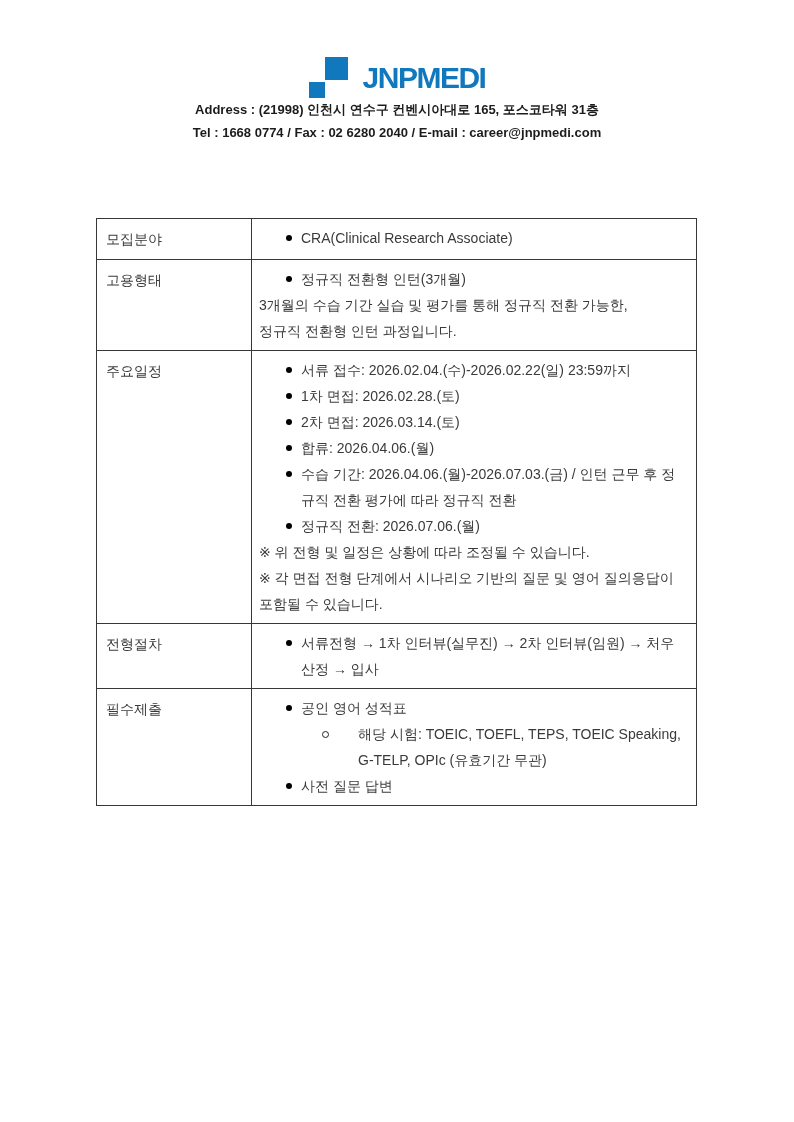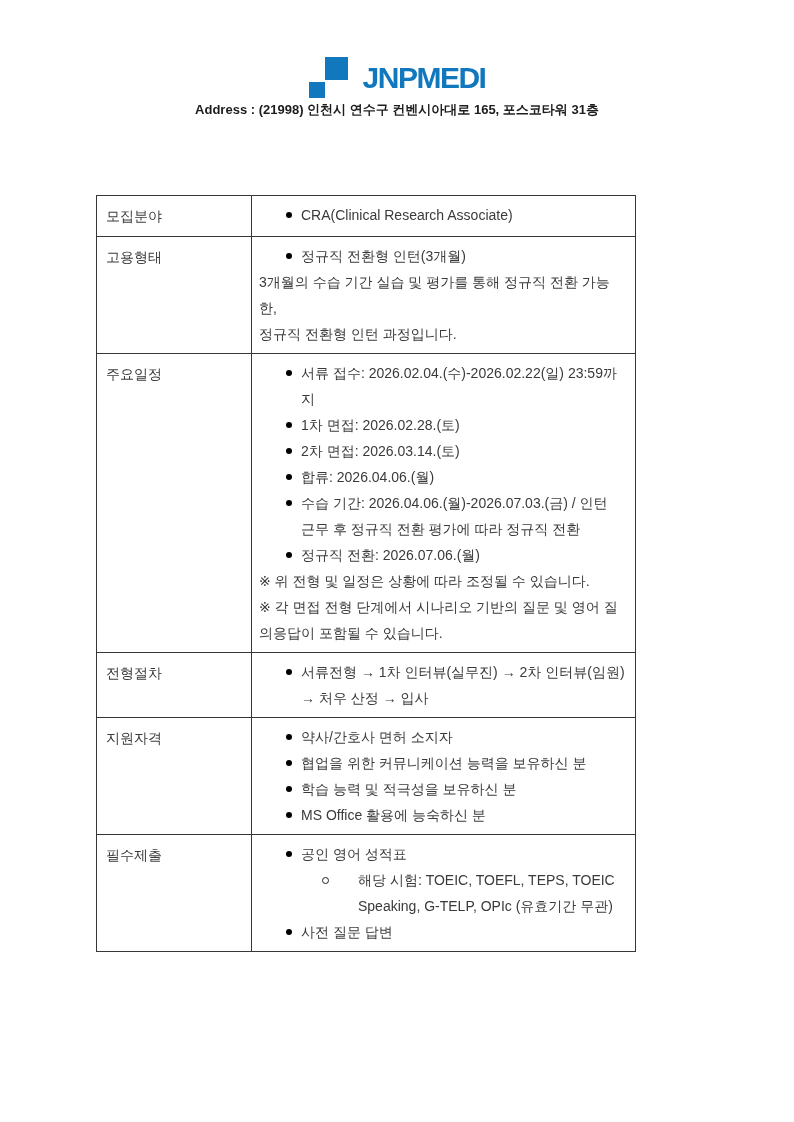--- a/index.html
+++ b/index.html
@@ -21,21 +21,21 @@
     font-size:30px; font-weight:bold; color:var(--accent,#1278bd);
     letter-spacing:-1.5px; line-height:1;
   }
   .address {
     text-align:center; font-size:13px; font-weight:bold;
     color:#1c1c1c; line-height:23px;
   }
   
   .job-table {
     border-collapse:collapse; table-layout:fixed;
-    width:540px; margin:74px 0 0 96px;
+    width:601px; margin:74px 0 0 96px;
     font-size:14px; color:#3a3a3a;
   }
   .job-table td { border:1.5px solid #373737; vertical-align:top; }
   .label-cell { width:155px; padding:7px 6px 7px 9px; line-height:26px; }
   .content-cell { padding:6px 10px 6px 7px; }
   .item { position:relative; line-height:26px; }
   .item.bullet { padding-left:42px; }
   .item.bullet::before {
     content:""; position:absolute; left:27px; top:10px;
     width:6px; height:6px; border-radius:50%; background:#000;
@@ -58,20 +58,21 @@
   <div class="logo-row">
     <div class="logo-mark">
       <div class="sq-large"></div>
       <div class="sq-small"></div>
     </div>
     <div class="logo-text">JNPMEDI</div>
   </div>
 
   <div class="address">
     <div>Address : (21998) 인천시 연수구 컨벤시아대로 165, 포스코타워 31층</div>
+    <div>Tel : 1668 0774 / Fax : 02 6280 2040 / E-mail : career@jnpmedi.com</div>
   </div>
 
   <table class="job-table">
     <tbody>
         <tr>
           <td class="label-cell">모집분야</td>
           <td class="content-cell">
             <div class="item bullet">CRA(Clinical Research Associate)</div>
           </td>
         </tr>
@@ -96,29 +97,20 @@
             <div class="item plain">※ 각 면접 전형 단계에서 시나리오 기반의 질문 및 영어 질의응답이 포함될 수 있습니다.</div>
           </td>
         </tr>
         <tr>
           <td class="label-cell">전형절차</td>
           <td class="content-cell">
             <div class="item bullet">서류전형 → 1차 인터뷰(실무진) → 2차 인터뷰(임원) → 처우 산정 → 입사</div>
           </td>
         </tr>
         <tr>
-          <td class="label-cell">지원자격</td>
-          <td class="content-cell">
-            <div class="item bullet">약사/간호사 면허 소지자</div>
-            <div class="item bullet">협업을 위한 커뮤니케이션 능력을 보유하신 분</div>
-            <div class="item bullet">학습 능력 및 적극성을 보유하신 분</div>
-            <div class="item bullet">MS Office 활용에 능숙하신 분</div>
-          </td>
-        </tr>
-        <tr>
           <td class="label-cell">필수제출</td>
           <td class="content-cell">
             <div class="item bullet">공인 영어 성적표</div>
             <div class="item sub">해당 시험: TOEIC, TOEFL, TEPS, TOEIC Speaking, G-TELP, OPIc (유효기간 무관)</div>
             <div class="item bullet">사전 질문 답변</div>
           </td>
         </tr>
       </tbody>
   </table>
 

